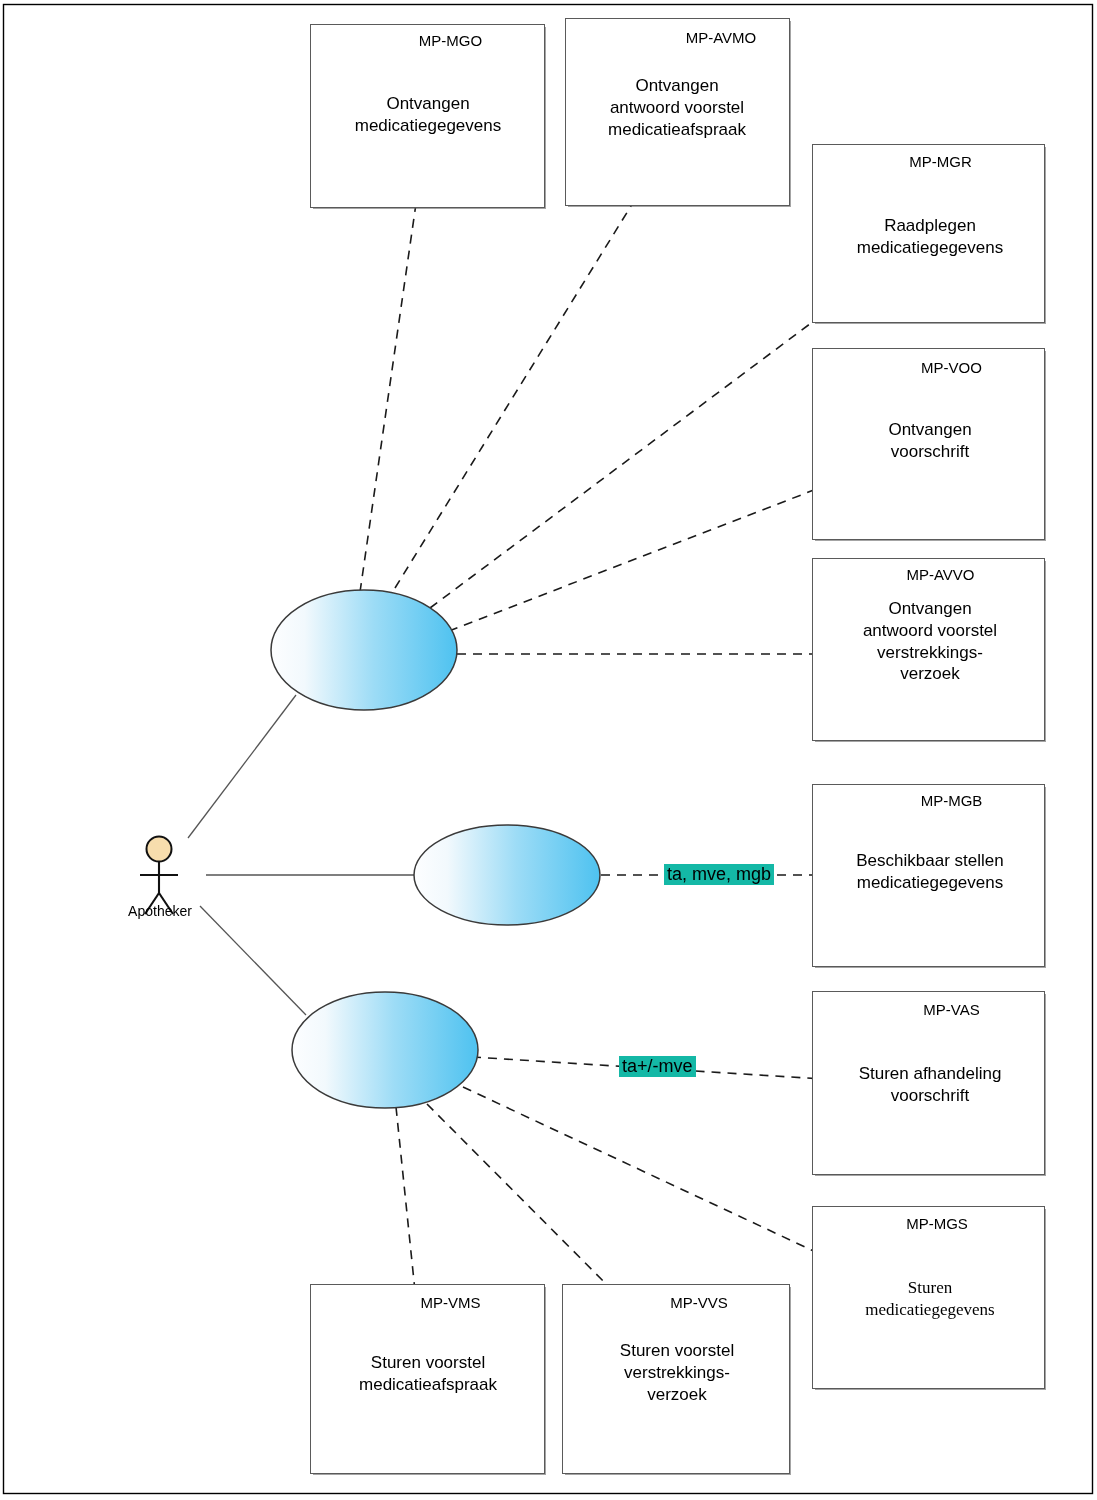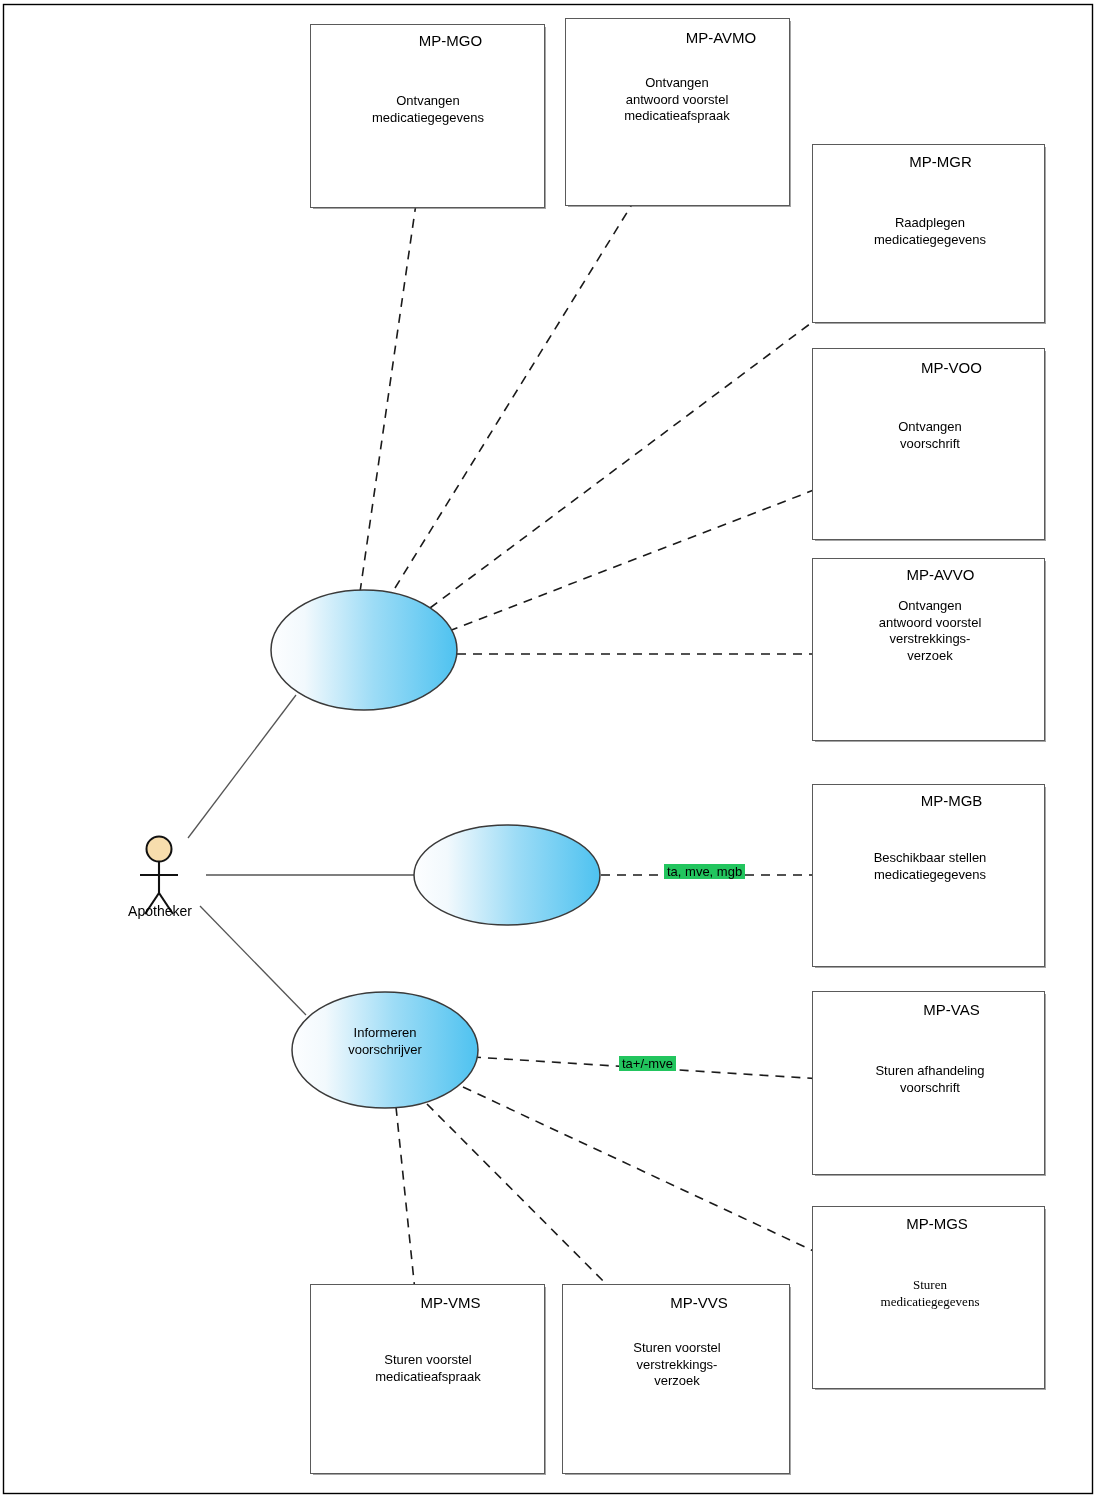--- a/index.html
+++ b/index.html
@@ -5,23 +5,23 @@
   html,body{margin:0;padding:0;background:#ffffff;}
   body{font-family:"Liberation Sans", sans-serif;}
   #canvas{position:relative;width:1097px;height:1500px;background:#fff;overflow:hidden;}
   #canvas svg{position:absolute;top:0;left:0;width:1097px;height:1500px;}
   .ttl-box{position:absolute;left:3px;top:4px;width:272px;height:30px;border:1px solid #000;
            background:#fff;box-sizing:border-box;display:flex;align-items:center;justify-content:center;}
   .ttl-txt{font-size:13.5px;font-weight:bold;color:#000;letter-spacing:.1px;}
   .pkg{position:absolute;border:1px solid #5a5a5a;background:#fff;box-sizing:border-box;
        box-shadow:2px 2px 0 -1px rgba(90,90,90,.55);}
   .pkg-lbl{position:absolute;width:100%;text-align:center;font-size:15px;color:#000;white-space:nowrap;padding-left:23px;}
-  .uc-lbl{position:absolute;text-align:center;font-size:13px;color:#000;line-height:1.28;
+  .uc-lbl{position:absolute;text-align:center;font-size:17px;color:#000;line-height:1.28;
           pointer-events:none;white-space:pre-line;}
-  .edge-lbl{position:absolute;font-size:13px;color:#000;background:#22c55e;padding:0 3px;white-space:nowrap;}
+  .edge-lbl{position:absolute;font-size:18px;color:#000;background:#14b8a6;padding:0 3px;white-space:nowrap;}
   .actor-lbl{position:absolute;font-size:14px;color:#000;white-space:nowrap;text-align:center;}
 </style>
 </head>
 <body>
 
 <div id="canvas">
 
   <svg viewBox="0 0 1097 1500" xmlns="http://www.w3.org/2000/svg">
     <defs>
       <linearGradient id="ucgrad" x1="0" y1="0" x2="1" y2="0">
@@ -125,21 +125,19 @@
   <div class="uc-lbl" style="left:840px;top:1063px;width:180px;">Sturen afhandeling
 voorschrift</div>
   <div class="uc-lbl" style="left:840px;top:1277px;width:180px;font-family:Liberation Serif, serif;">Sturen
 medicatiegegevens</div>
   <div class="uc-lbl" style="left:335px;top:1352px;width:186px;">Sturen voorstel
 medicatieafspraak</div>
   <div class="uc-lbl" style="left:595px;top:1340px;width:164px;">Sturen voorstel
 verstrekkings-
 verzoek</div>
 
-  <div class="uc-lbl" style="left:295px;top:1025px;width:180px;">Informeren
-voorschrijver</div>
 
   <div class="edge-lbl" style="left:664px;top:864px;">ta, mve, mgb</div>
   <div class="edge-lbl" style="left:619px;top:1056px;">ta+/-mve</div>
 
   <div class="actor-lbl" style="left:110px;top:903px;width:100px;">Apotheker</div>
 
 </div>
 
 </body></html>

